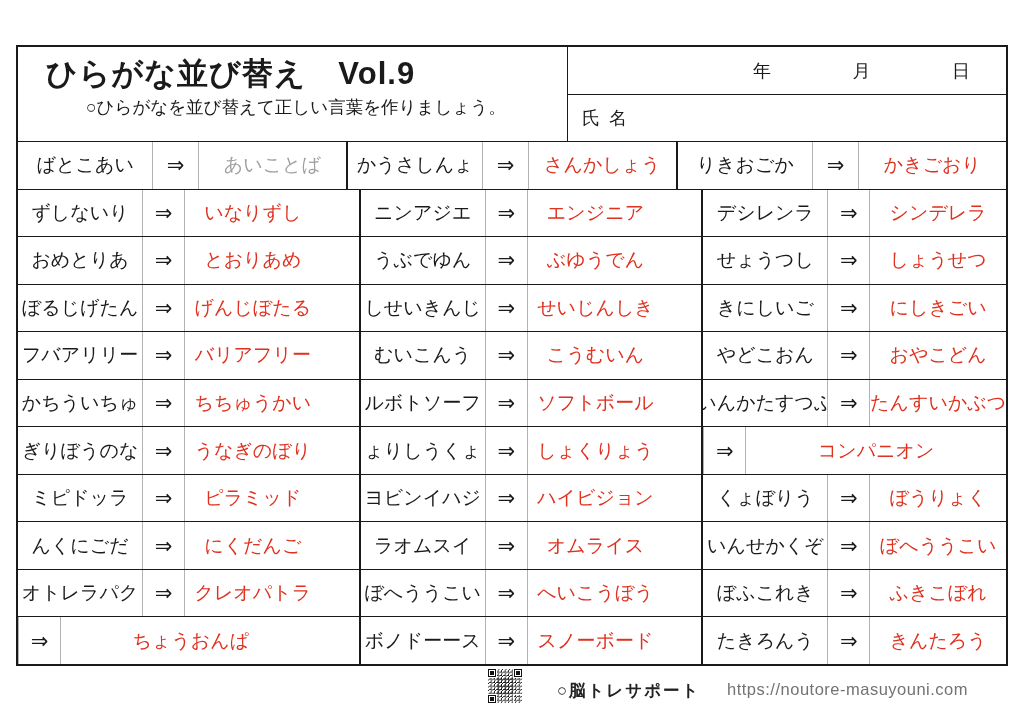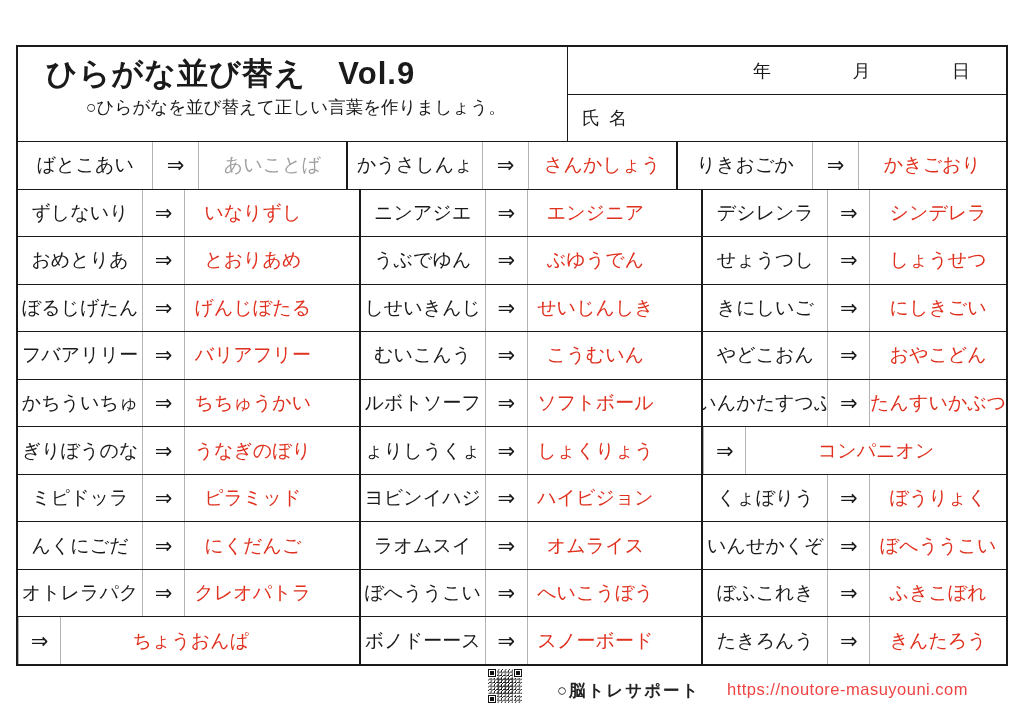--- a/index.html
+++ b/index.html
@@ -24,21 +24,21 @@
   .group + .group{border-left:2px solid #1a1a1a;}
   .cell{display:flex;align-items:center;justify-content:center;font-size:19px;white-space:nowrap;overflow:hidden;}
   .cell.q{width:41%;color:var(--ink,#1a1a1a);}
   .cell.arrow{width:13.5%;border-left:1px solid #b3b3b3;border-right:1px solid #b3b3b3;font-size:21px;color:#1a1a1a;}
   .cell.a{flex:1;color:var(--answer-red,#e0301e);}
   .cell.a.example{color:var(--example-gray,#a0a0a0);}
   
   .footer{position:absolute;left:0;top:666px;width:1024px;height:58px;}
   .qr{position:absolute;left:488px;top:3px;width:34px;height:34px;}
   .brand{position:absolute;left:557px;top:14px;font-size:16.5px;color:#222;letter-spacing:2px;white-space:nowrap;font-weight:bold;}
-  .url{position:absolute;left:727px;top:14px;font-size:16.5px;color:#ef4444;letter-spacing:0.5px;white-space:nowrap;}
+  .url{position:absolute;left:727px;top:14px;font-size:16.5px;color:#737373;letter-spacing:0.5px;white-space:nowrap;}
 </style>
 </head>
 <body>
 
 <div class="page">
   <div class="sheet">
     <div class="header">
       <div class="header-left">
         <div class="title">ひらがな並び替え　Vol.9</div>
         <div class="subtitle">○ひらがなを並び替えて正しい言葉を作りましょう。</div>

